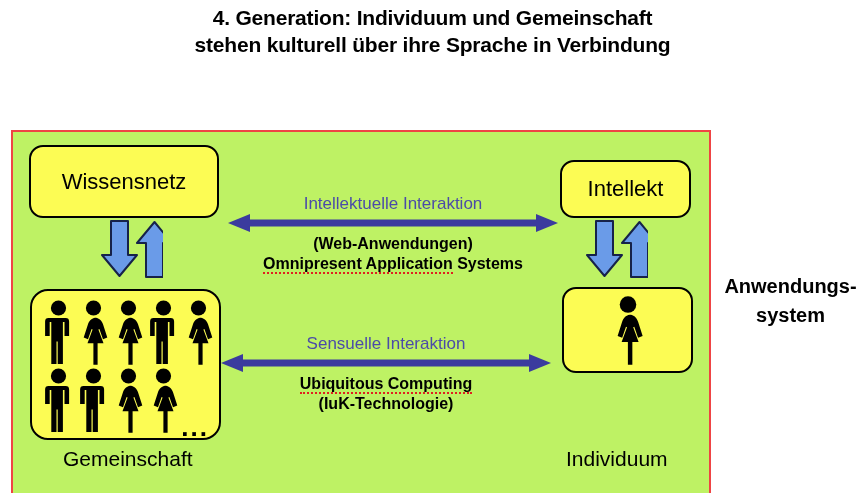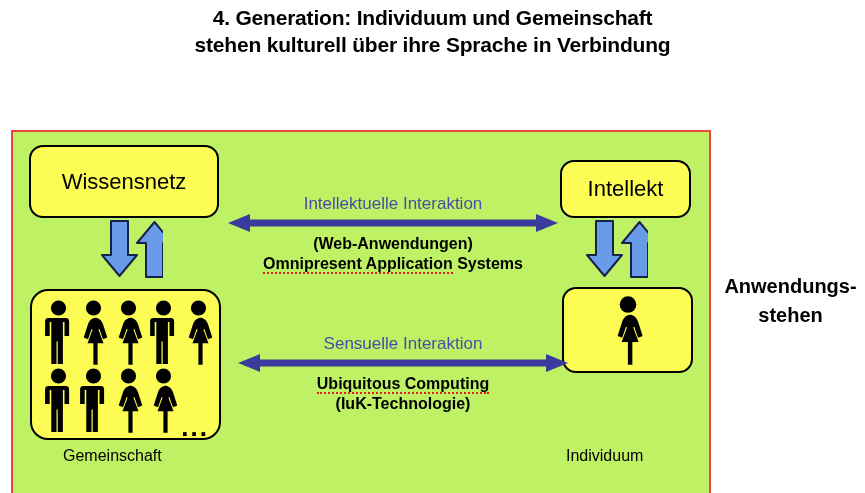--- a/index.html
+++ b/index.html
@@ -52,21 +52,21 @@
 
   #box-wissensnetz{ left:16px;  top:13px;  width:190px; height:73px; }
   #box-intellekt  { left:547px; top:28px;  width:131px; height:58px; }
   #box-community  { left:17px;  top:157px; width:191px; height:151px;
                     border-radius:18px; display:block; }
   #box-individual { left:549px; top:155px; width:131px; height:86px; }
 
   
   .panel-label{
     position:absolute;
-    font-size:16px;
+    font-size:21px;
     color:#000;
     white-space:nowrap;
   }
   #label-gemeinschaft{ left:50px;  top:315px; }
   #label-individuum  { left:553px; top:315px; }
 
   
   .outside-label{
     position:absolute;
     left:716px; top:272px;
@@ -78,21 +78,21 @@
     color:#000;
   }
   .outside-label div{white-space:nowrap;}
 
   
   .interaction{
     position:absolute;
     text-align:center;
   }
   #interaction-top    { left:210px; top:22px;  width:340px; }
-  #interaction-bottom { left:220px; top:162px; width:340px; }
+  #interaction-bottom { left:203px; top:162px; width:340px; }
 
   .inter-title{
     font-weight:normal;
     font-size:17px;
     color:#4B4BA8;
     line-height:19px;
     white-space:nowrap;
     margin-top:40px;
   }
   .inter-sub{
@@ -252,14 +252,14 @@
     <svg width="64" height="58" viewBox="0 0 64 58">
       <path d="M6 1 h17 v34 h9 L14.5 56 L-3 35 h9 z" transform="translate(6,0)" fill="#6A9BE8" stroke="#16224a" stroke-width="2" stroke-linejoin="round"></path>
       <path d="M6 57 h17 v-34 h9 L14.5 2 L-3 23 h9 z" transform="translate(41,0)" fill="#6A9BE8" stroke="#16224a" stroke-width="2" stroke-linejoin="round"></path>
     </svg>
   </div>
 
 </div>
 
 <div class="outside-label">
   <div>Anwendungs-</div>
-  <div>stehen</div>
+  <div>system</div>
 </div>
 
 </body></html>

